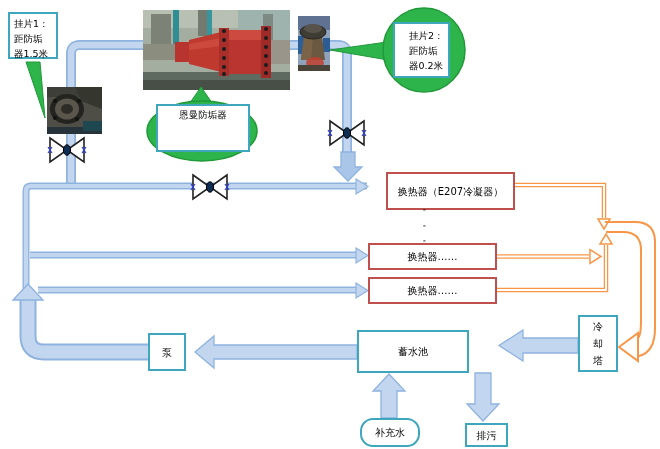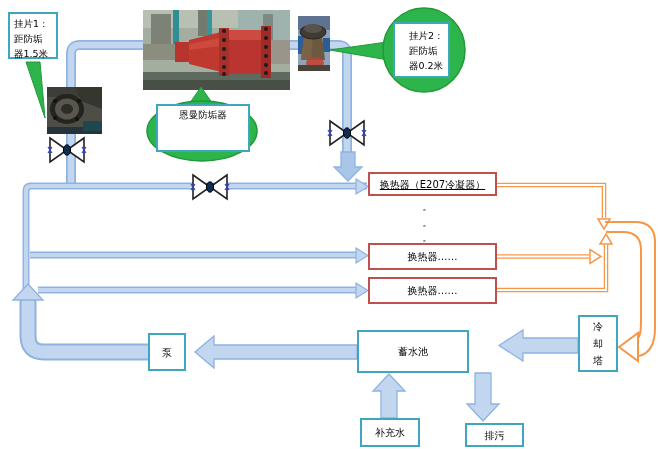--- a/index.html
+++ b/index.html
@@ -195,21 +195,21 @@
   <div class="callout" style="left:156px;top:104px;width:94px;height:48px;text-align:center;padding-top:1px;">
     <span class="ln">恩曼防垢器</span>
   </div>
 
   <div class="callout" style="left:393px;top:22px;width:57px;height:56px;padding:4px 0 0 14px;">
     <span class="ln">挂片2：</span>
     <span class="ln">距防垢</span>
     <span class="ln">器0.2米</span>
   </div>
 
-  <div class="node redbox" style="left:368px;top:172px;width:129px;height:24px;text-decoration:underline;">换热器（E207冷凝器）</div>
+  <div class="node redbox" style="left:386px;top:172px;width:129px;height:38px;">换热器（E207冷凝器）</div>
 
   <div class="dots" style="left:417px;top:200px;width:20px;height:46px;">
     <span>。</span>
     <span>。</span>
     <span>。</span>
   </div>
 
   <div class="node redbox" style="left:368px;top:243px;width:129px;height:27px;">换热器……</div>
 
   <div class="node redbox" style="left:368px;top:277px;width:129px;height:27px;">换热器……</div>
@@ -217,17 +217,17 @@
   <div class="node tealbox" style="left:148px;top:333px;width:38px;height:38px;">泵</div>
 
   <div class="node tealbox" style="left:357px;top:330px;width:112px;height:43px;">蓄水池</div>
 
   <div class="node tealbox vtext" style="left:578px;top:315px;width:40px;height:57px;">
     <span>冷</span>
     <span>却</span>
     <span>塔</span>
   </div>
 
-  <div class="node tealbox" style="left:360px;top:418px;width:60px;height:29px;">补充水</div>
-
-  <div class="node tealbox" style="left:465px;top:423px;width:59px;height:24px;">排污</div>
+  <div class="node tealbox" style="left:360px;top:418px;width:60px;height:29px;border-radius:13px;">补充水</div>
+
+  <div class="node tealbox" style="left:465px;top:423px;width:43px;height:24px;">排污</div>
 
 </div>
 
 </body></html>

